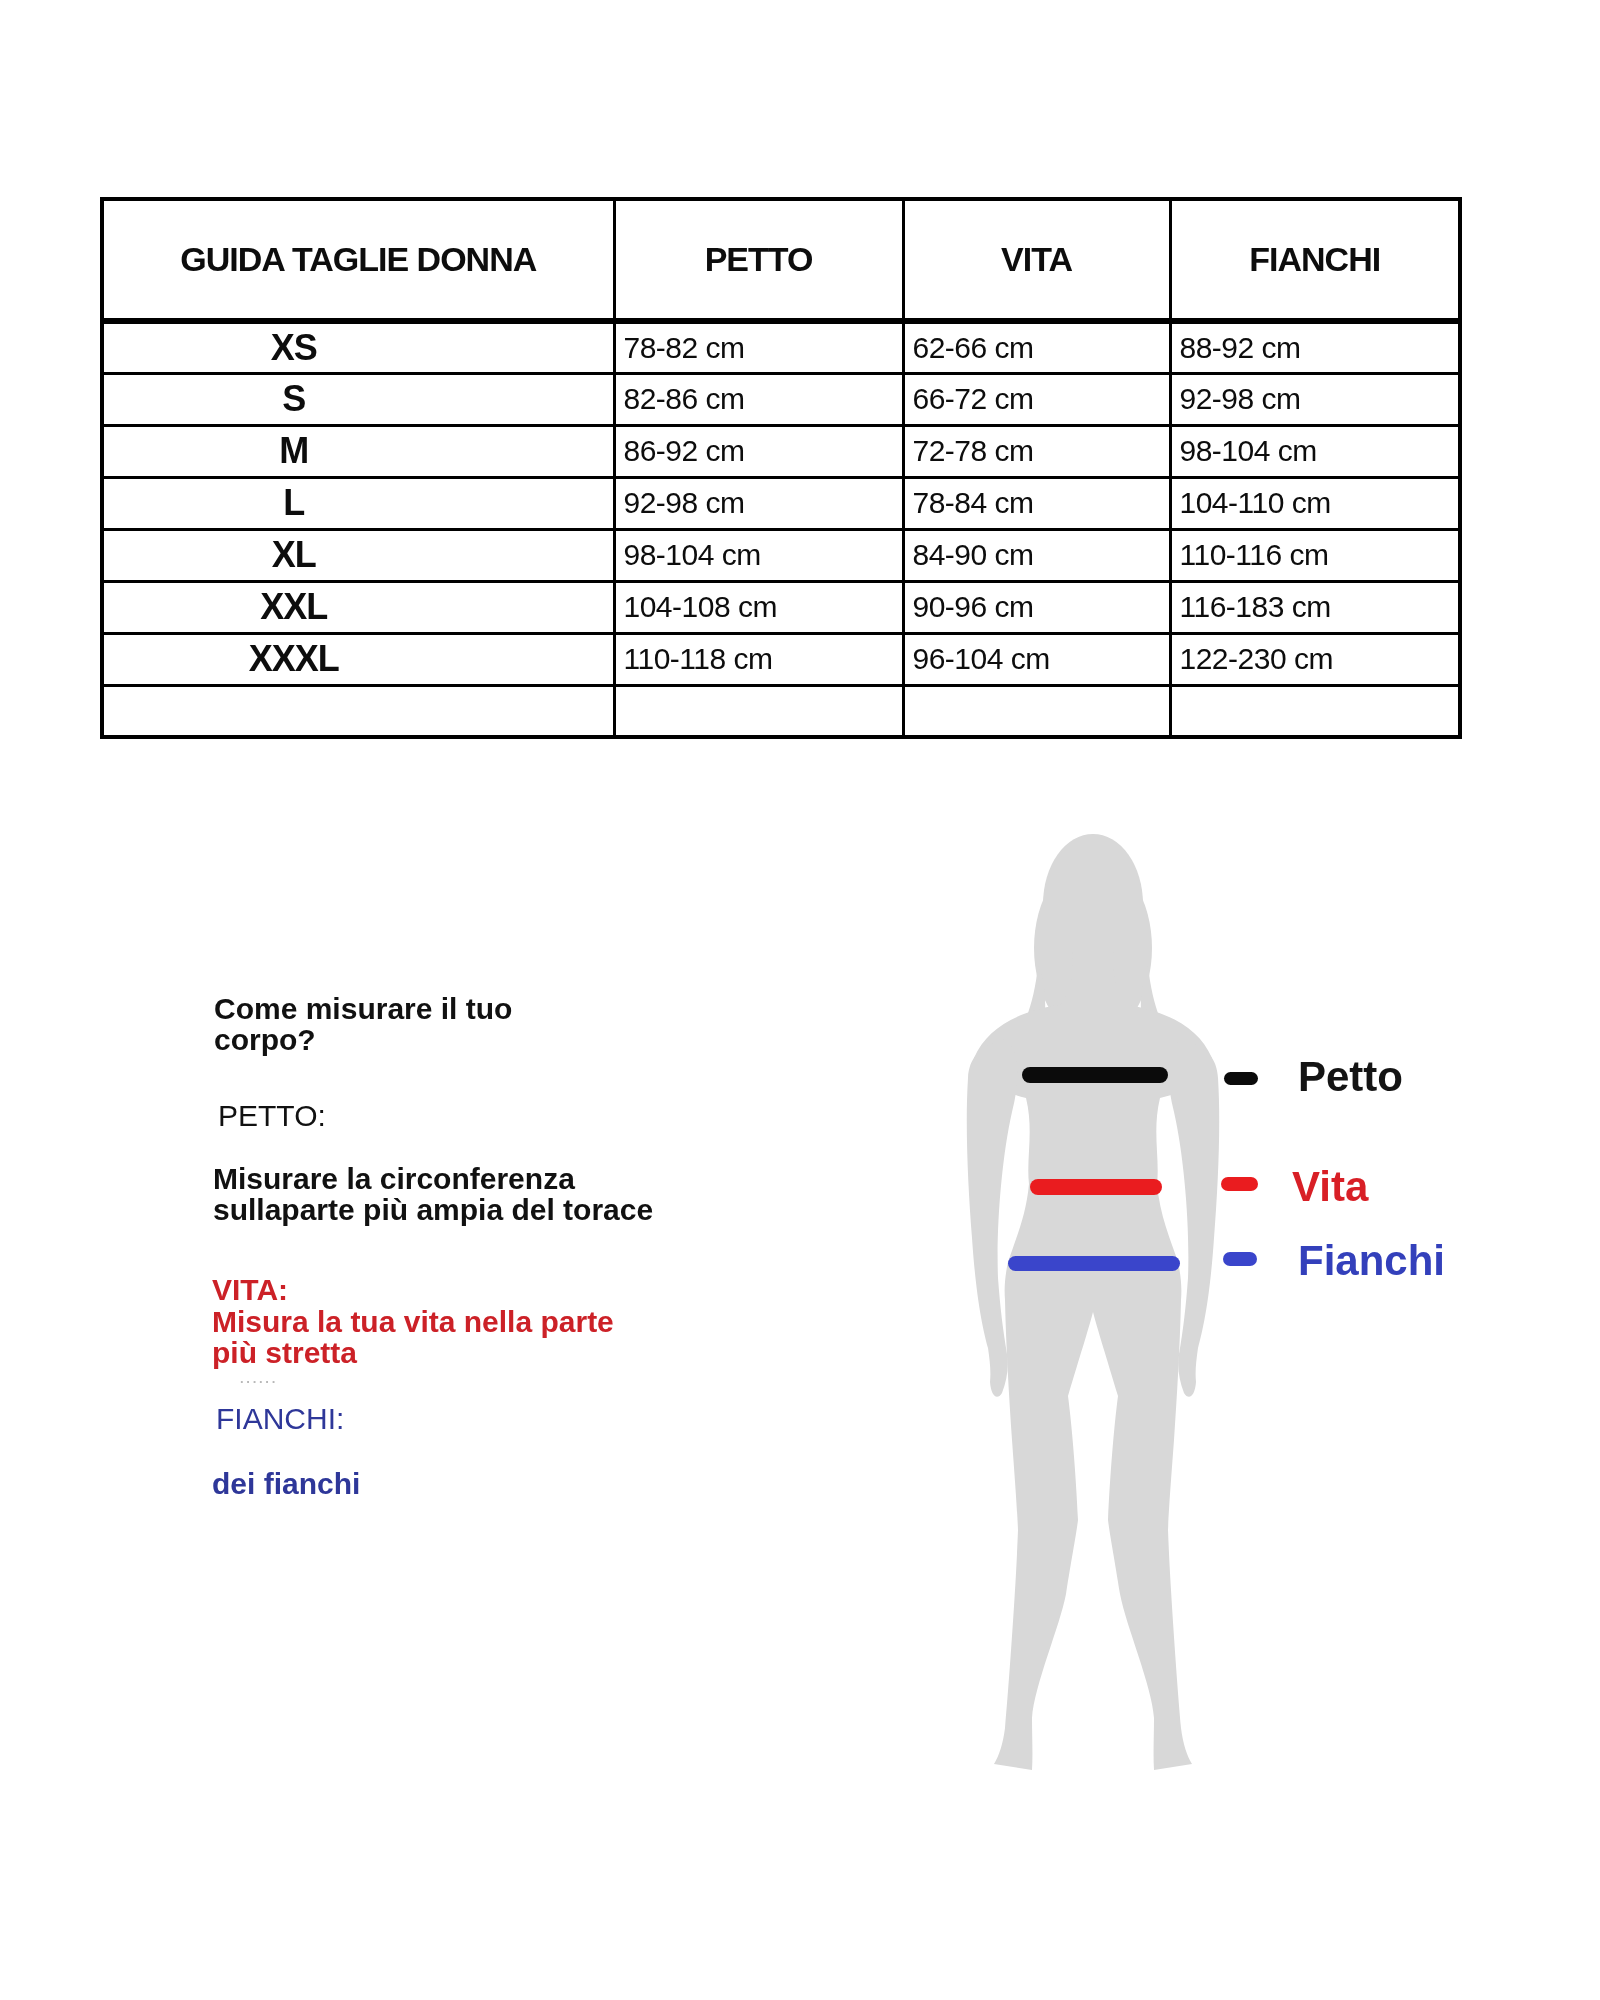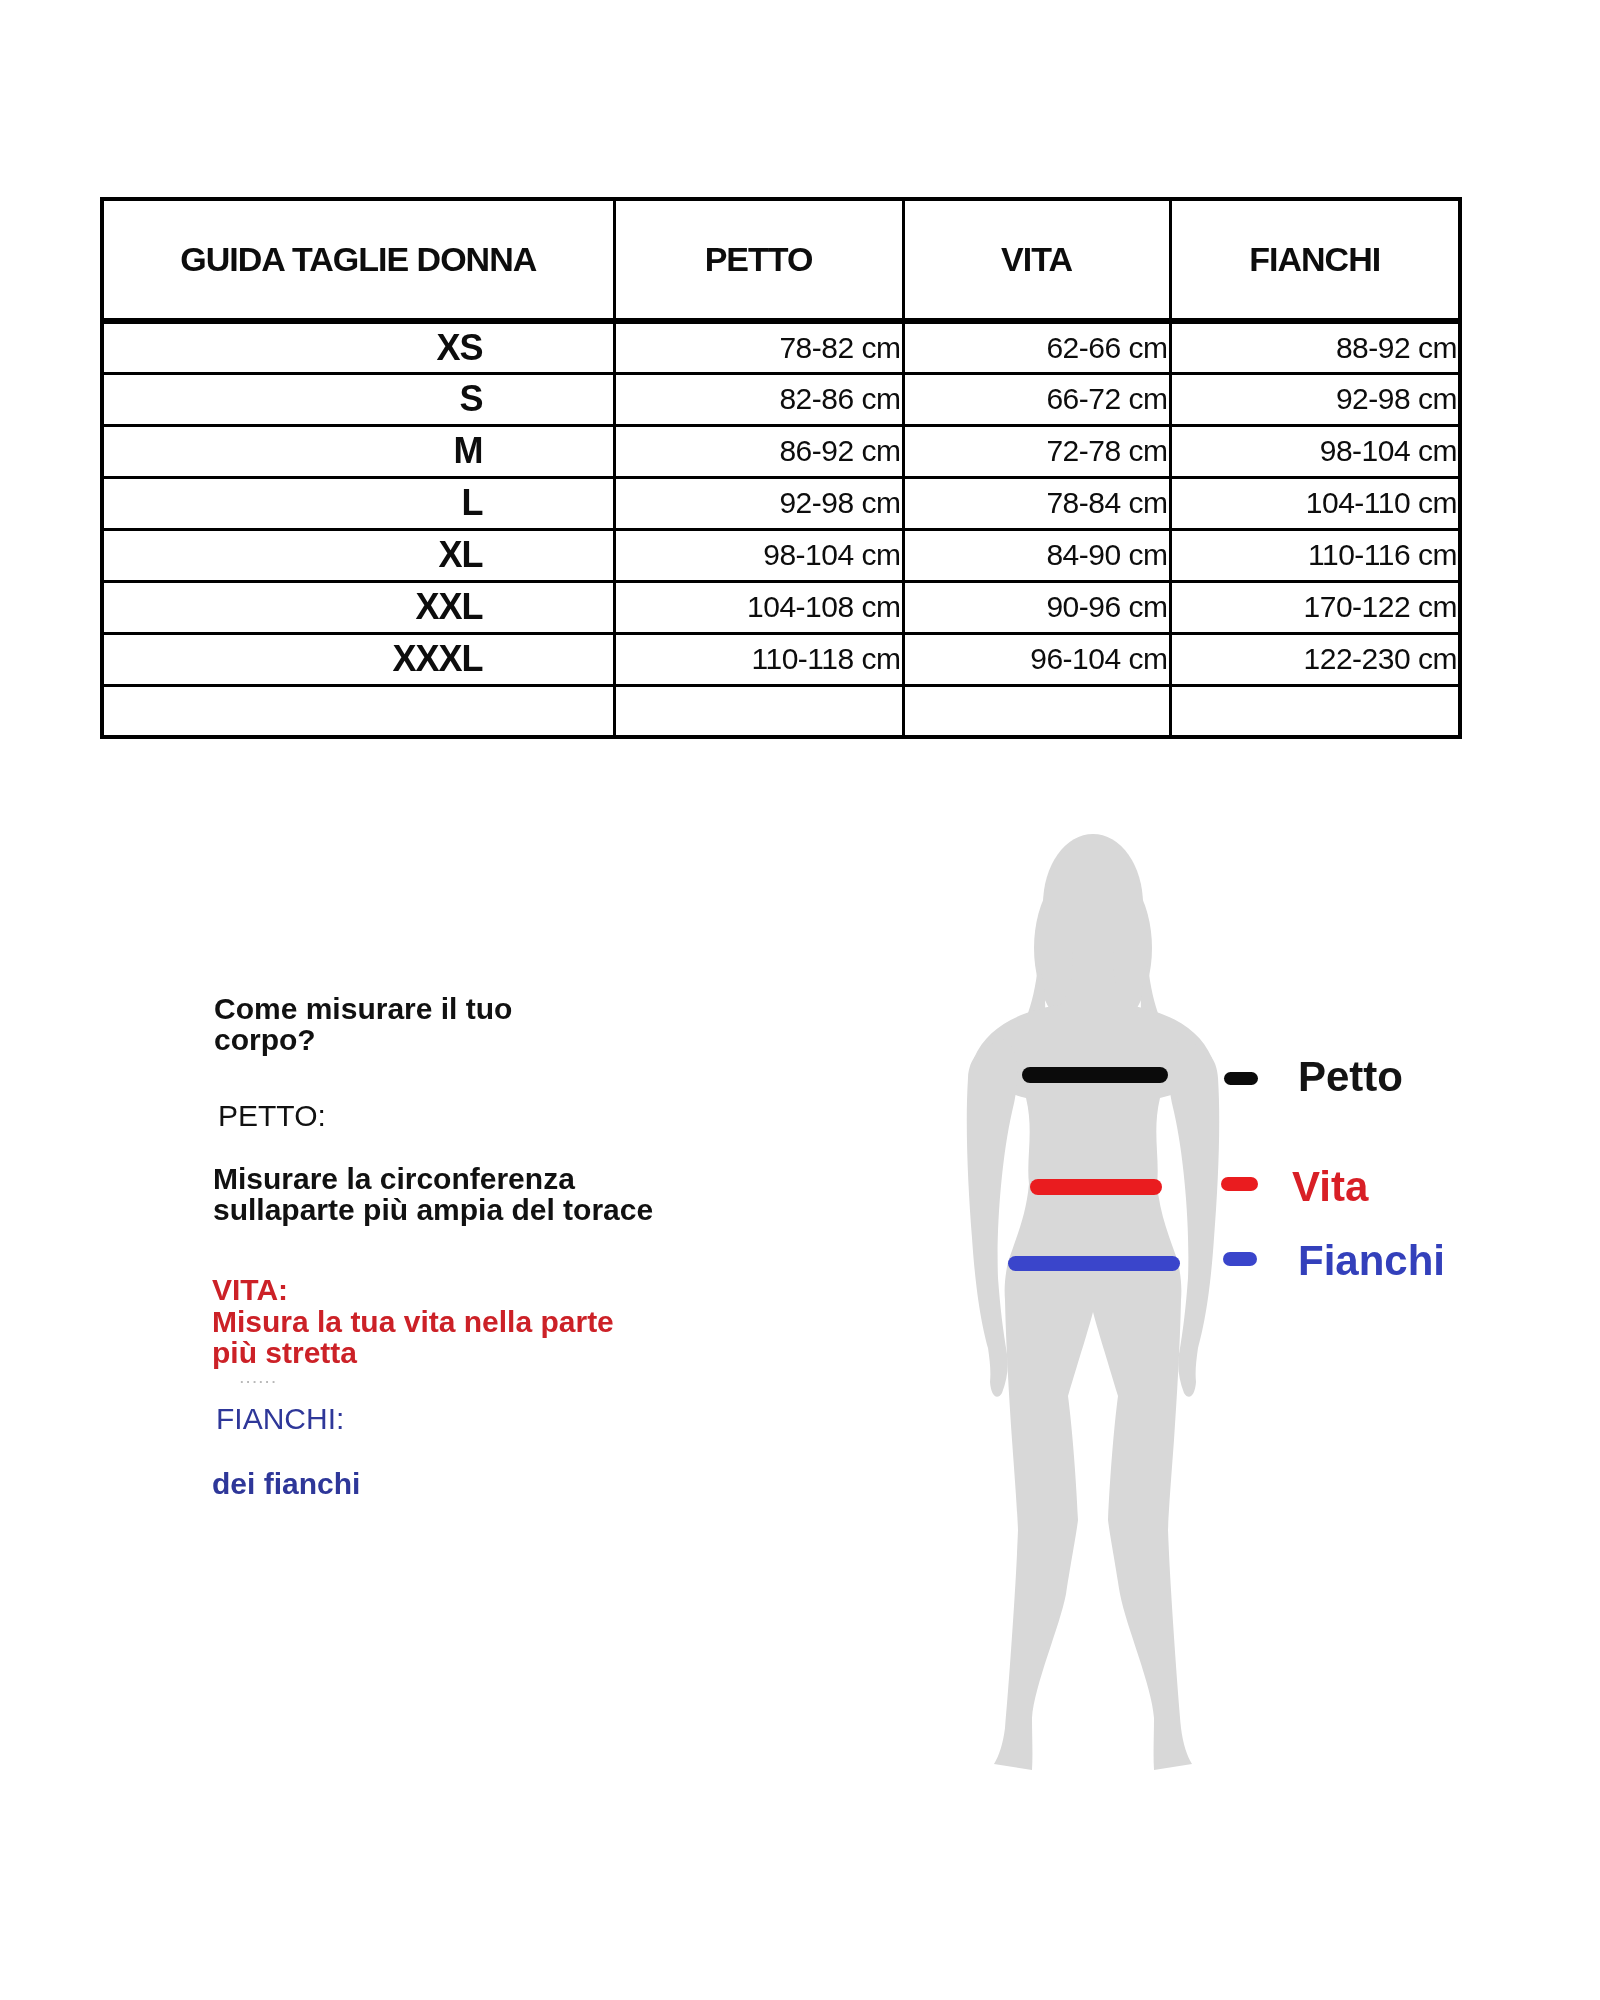--- a/index.html
+++ b/index.html
@@ -20,21 +20,20 @@
     top: 197px;
     width: 1358px;
     border-collapse: collapse;
     table-layout: fixed;
     border: 4px solid #000;
   }
   table.size-table th, table.size-table td {
     border: 3px solid #000;
     overflow: hidden;
     white-space: nowrap;
-    text-align: right;
   }
   table.size-table thead tr { height: 122px; }
   table.size-table tbody tr { height: 52px; }
   table.size-table thead th {
     border-bottom: 6px solid #000;
     font-size: 34px;
     font-weight: bold;
     letter-spacing: -1px;
     text-align: center;
     vertical-align: middle;
@@ -134,21 +133,21 @@
         <tr>
           <td class="col-size">XL</td>
           <td class="col-val">98-104 cm</td>
           <td class="col-val">84-90 cm</td>
           <td class="col-val">110-116 cm</td>
         </tr>
         <tr>
           <td class="col-size">XXL</td>
           <td class="col-val">104-108 cm</td>
           <td class="col-val">90-96 cm</td>
-          <td class="col-val">170-122 cm</td>
+          <td class="col-val">116-183 cm</td>
         </tr>
         <tr>
           <td class="col-size">XXXL</td>
           <td class="col-val">110-118 cm</td>
           <td class="col-val">96-104 cm</td>
           <td class="col-val">122-230 cm</td>
         </tr>
         <tr>
           <td class="col-size"></td>
           <td class="col-val"></td>

